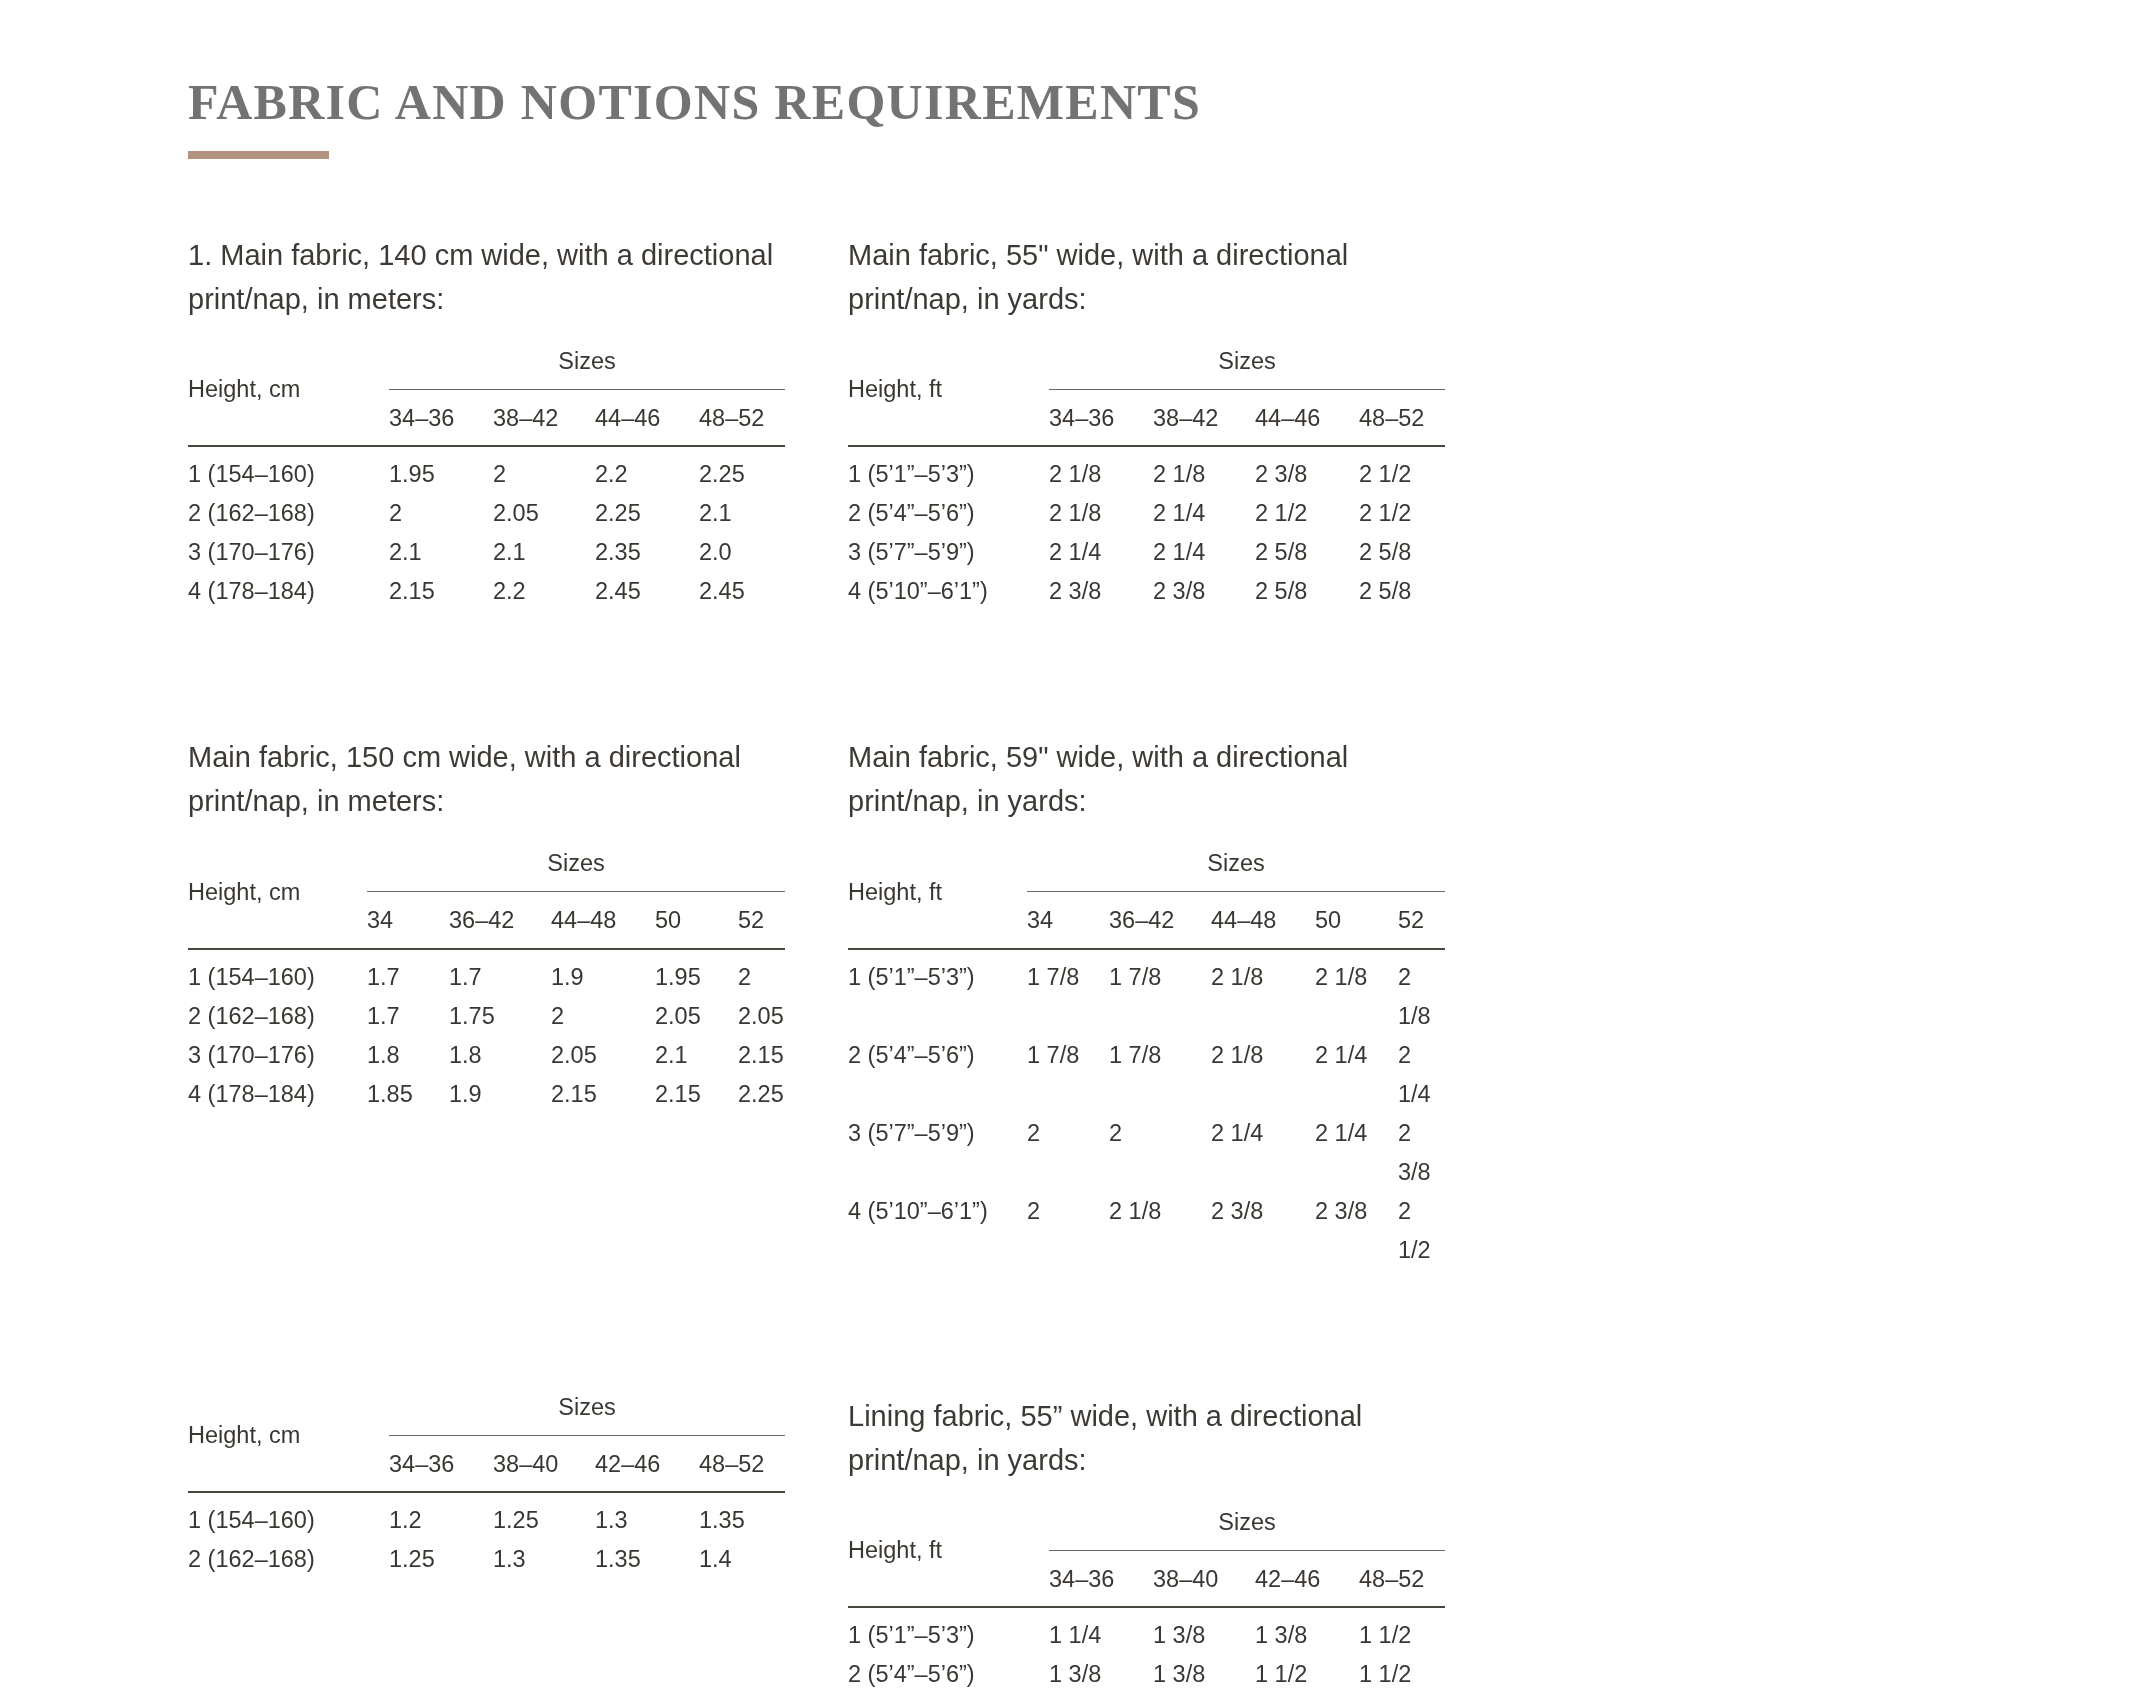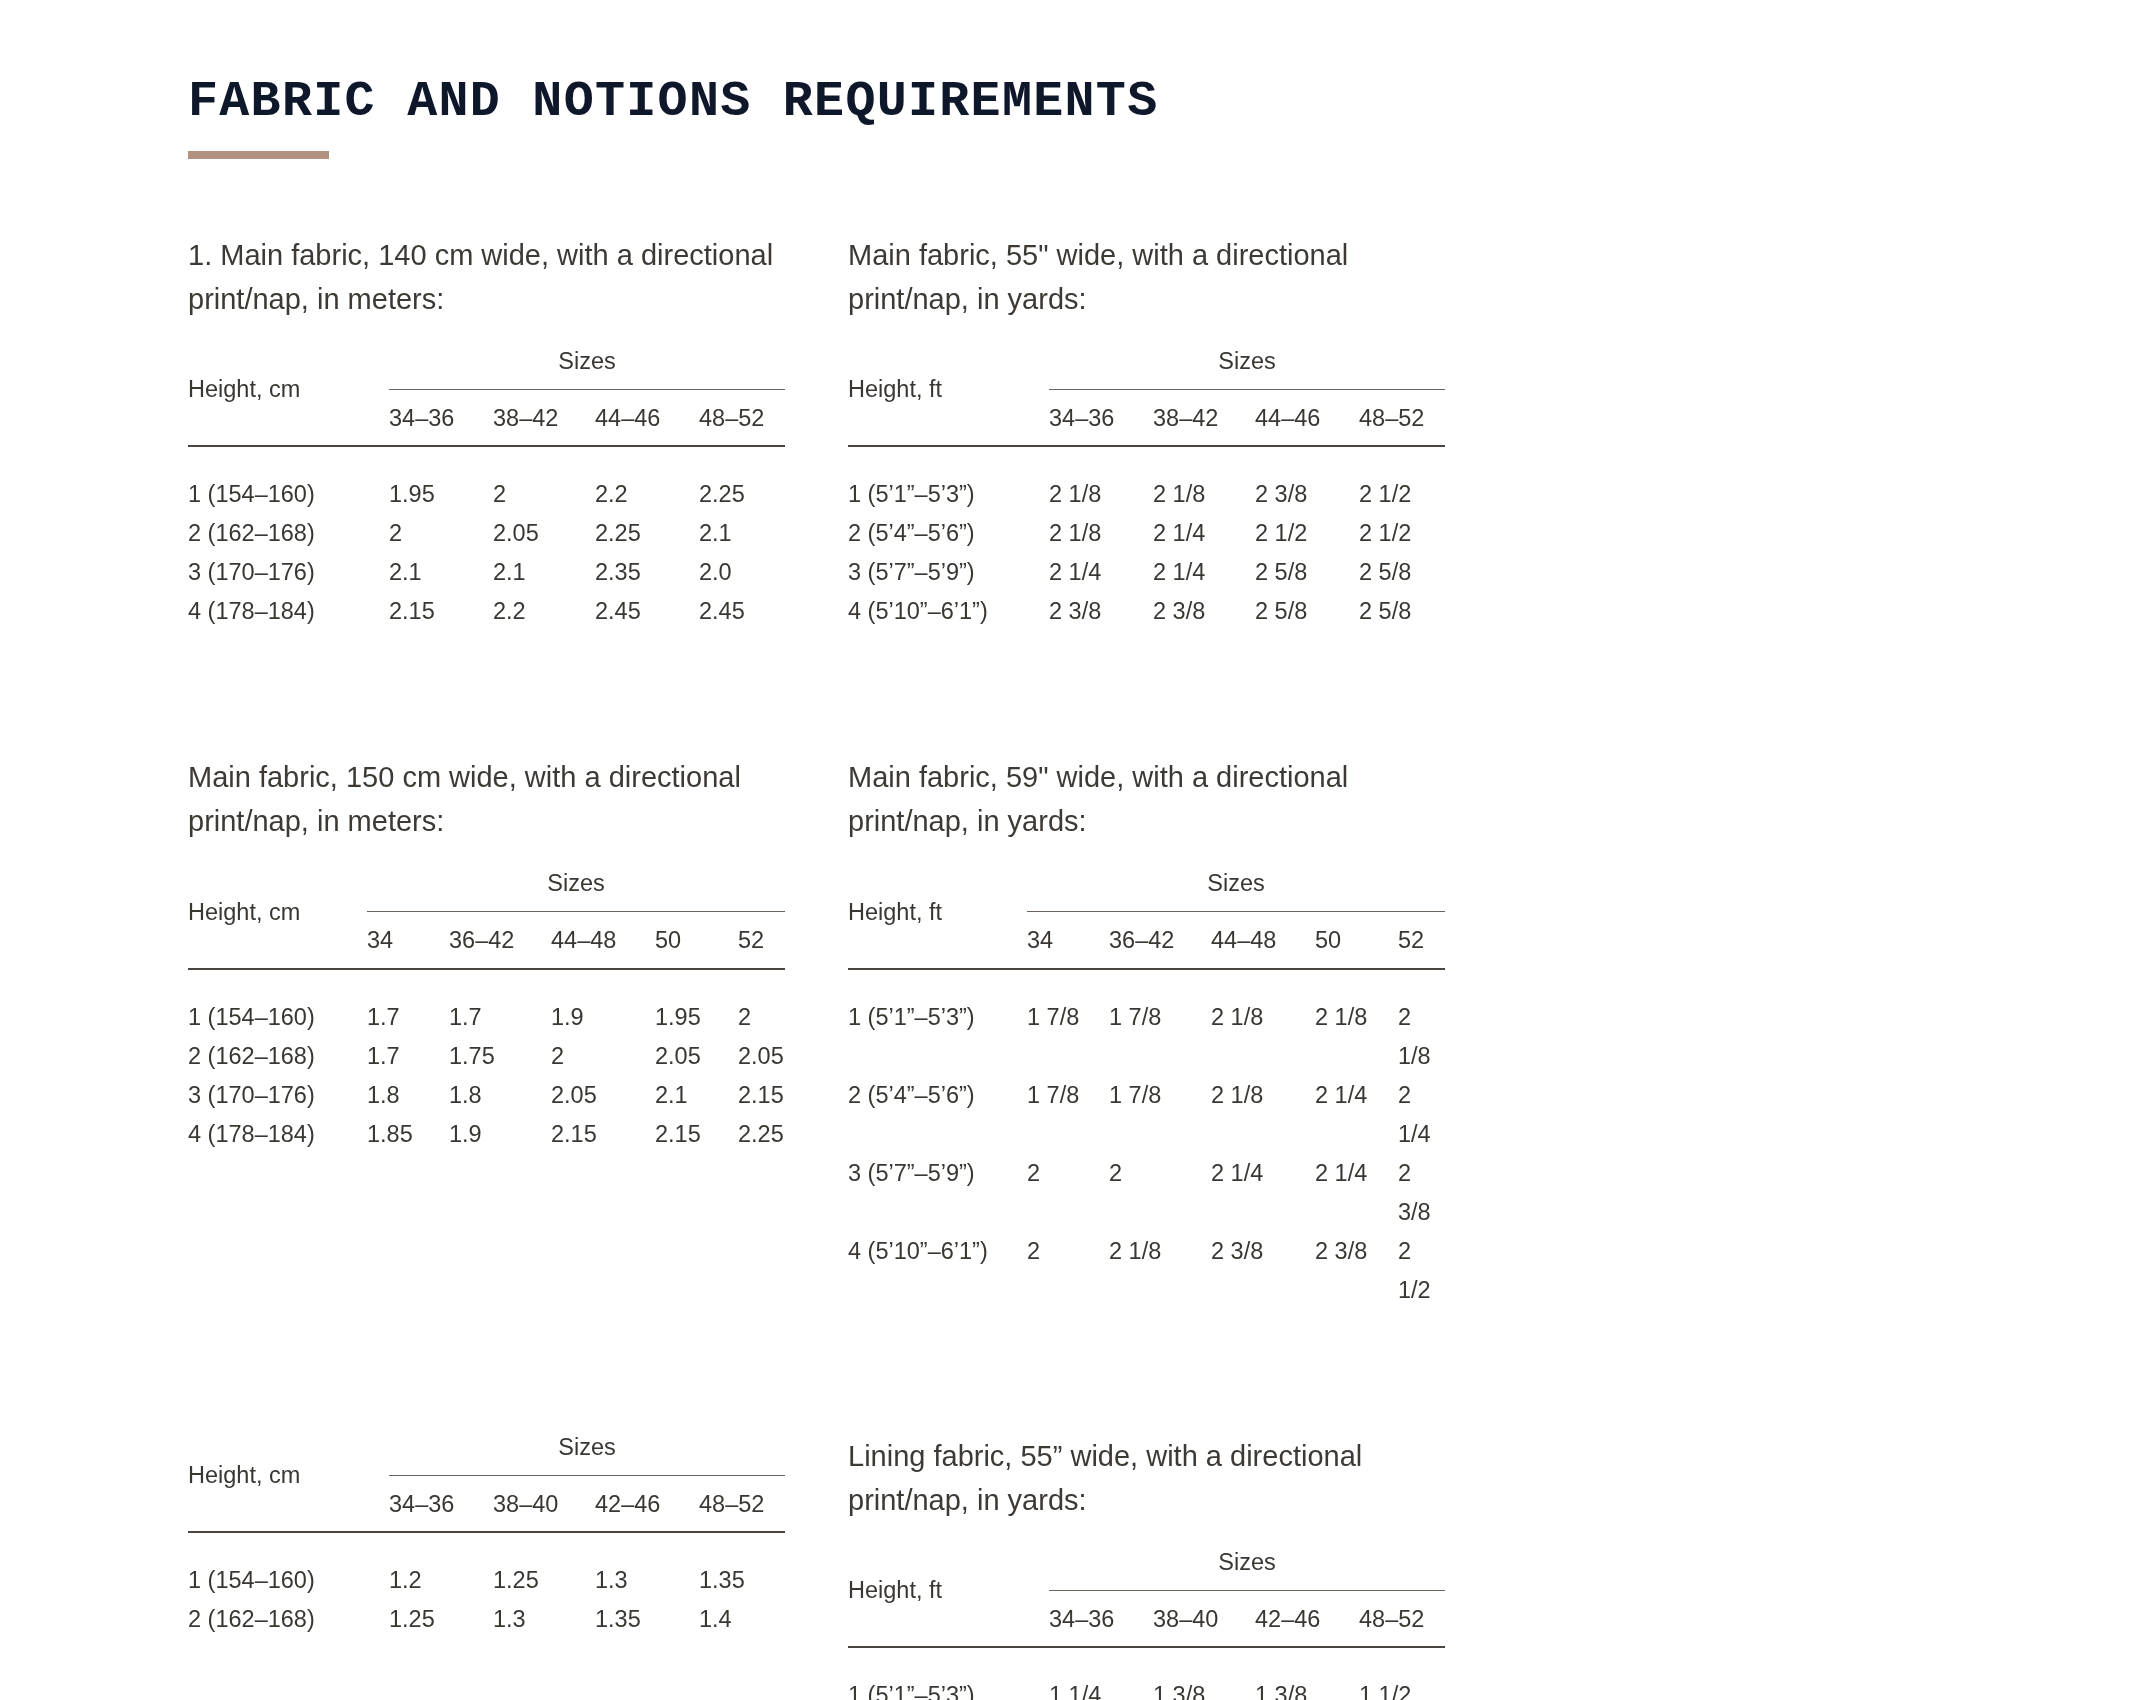--- a/index.html
+++ b/index.html
@@ -10,26 +10,26 @@
     overflow: hidden;
     font-family: "Liberation Sans", "DejaVu Sans", sans-serif;
     color: #3d3935;
   }
   .page {
     padding: 77px 0 0 188px;
     width: 1309px;
   }
   h1.title {
     margin: 0;
-    font-family: Liberation Mono, monospace;
+    font-family: Liberation Serif, serif;
     font-weight: 700;
     font-size: 50px;
     line-height: 1.0;
     letter-spacing: 1.3px;
-    color: #0f172a;
+    color: #737373;
   }
   .accent-bar {
     width: 141px;
     height: 8.4px;
     margin-top: 23.5px;
     background: #b29180;
   }
   .tables-grid {
     margin-top: 74px;
     display: grid;
@@ -59,21 +59,21 @@
   .size-cols {
     display: grid;
     grid-template-columns: var(--scols);
     padding-top: 15px;
   }
   .head-rule {
     border: none;
     border-top: 2.5px solid #4a453f;
     margin: 13.4px 0 0 0;
   }
-  .rows { padding-top: 28px; }
+  .rows { padding-top: 8px; }
   .trow {
     display: grid;
     grid-template-columns: var(--hcol) var(--scols);
     line-height: 39px;
   }
   .cell, .row-label, .size-column-header { text-align: left; }
 </style>
 </head>
 <body>
 

